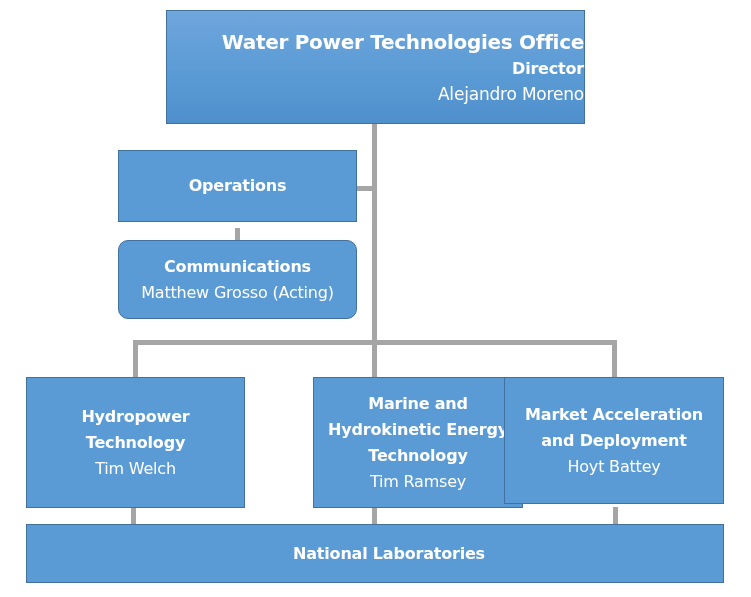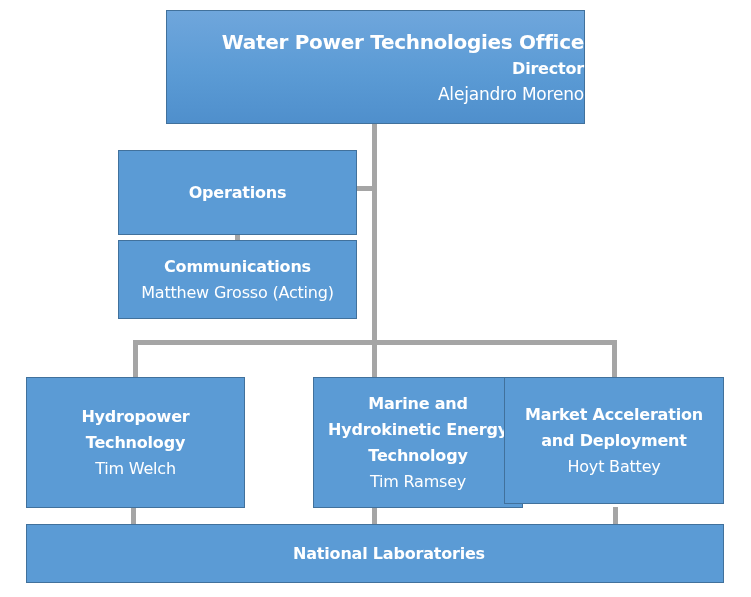--- a/index.html
+++ b/index.html
@@ -29,24 +29,24 @@
 <div class="conn" style="left:131px; top:507px; width:5px; height:17px;"></div>
 <div class="conn" style="left:372px; top:507px; width:5px; height:17px;"></div>
 <div class="conn" style="left:613px; top:507px; width:5px; height:17px;"></div>
 
 <div class="box top" style="left:166px; top:10px; width:419px; height:114px;align-items:flex-end;">
   <div class="title-main">Water Power Technologies Office</div>
   <div class="title">Director</div>
   <div class="name">Alejandro Moreno</div>
 </div>
 
-<div class="box" style="left:118px; top:150px; width:239px; height:85px;">
+<div class="box" style="left:118px; top:150px; width:239px; height:72px;">
   <div class="title">Operations</div>
 </div>
-<div class="box" style="left:118px; top:240px; width:239px; height:79px;">
+<div class="box" style="left:118px; top:240px; width:239px; height:79px;border-radius:10px;">
   <div class="title">Communications</div>
   <div class="name">Matthew Grosso (Acting)</div>
 </div>
 
 <div class="box" style="left:26px; top:377px; width:219px; height:131px;">
   <div class="title">Hydropower</div>
   <div class="title">Technology</div>
   <div class="name">Tim Welch</div>
 </div>
 <div class="box" style="left:265px; top:377px; width:210px; height:131px;margin-left:48px;">

